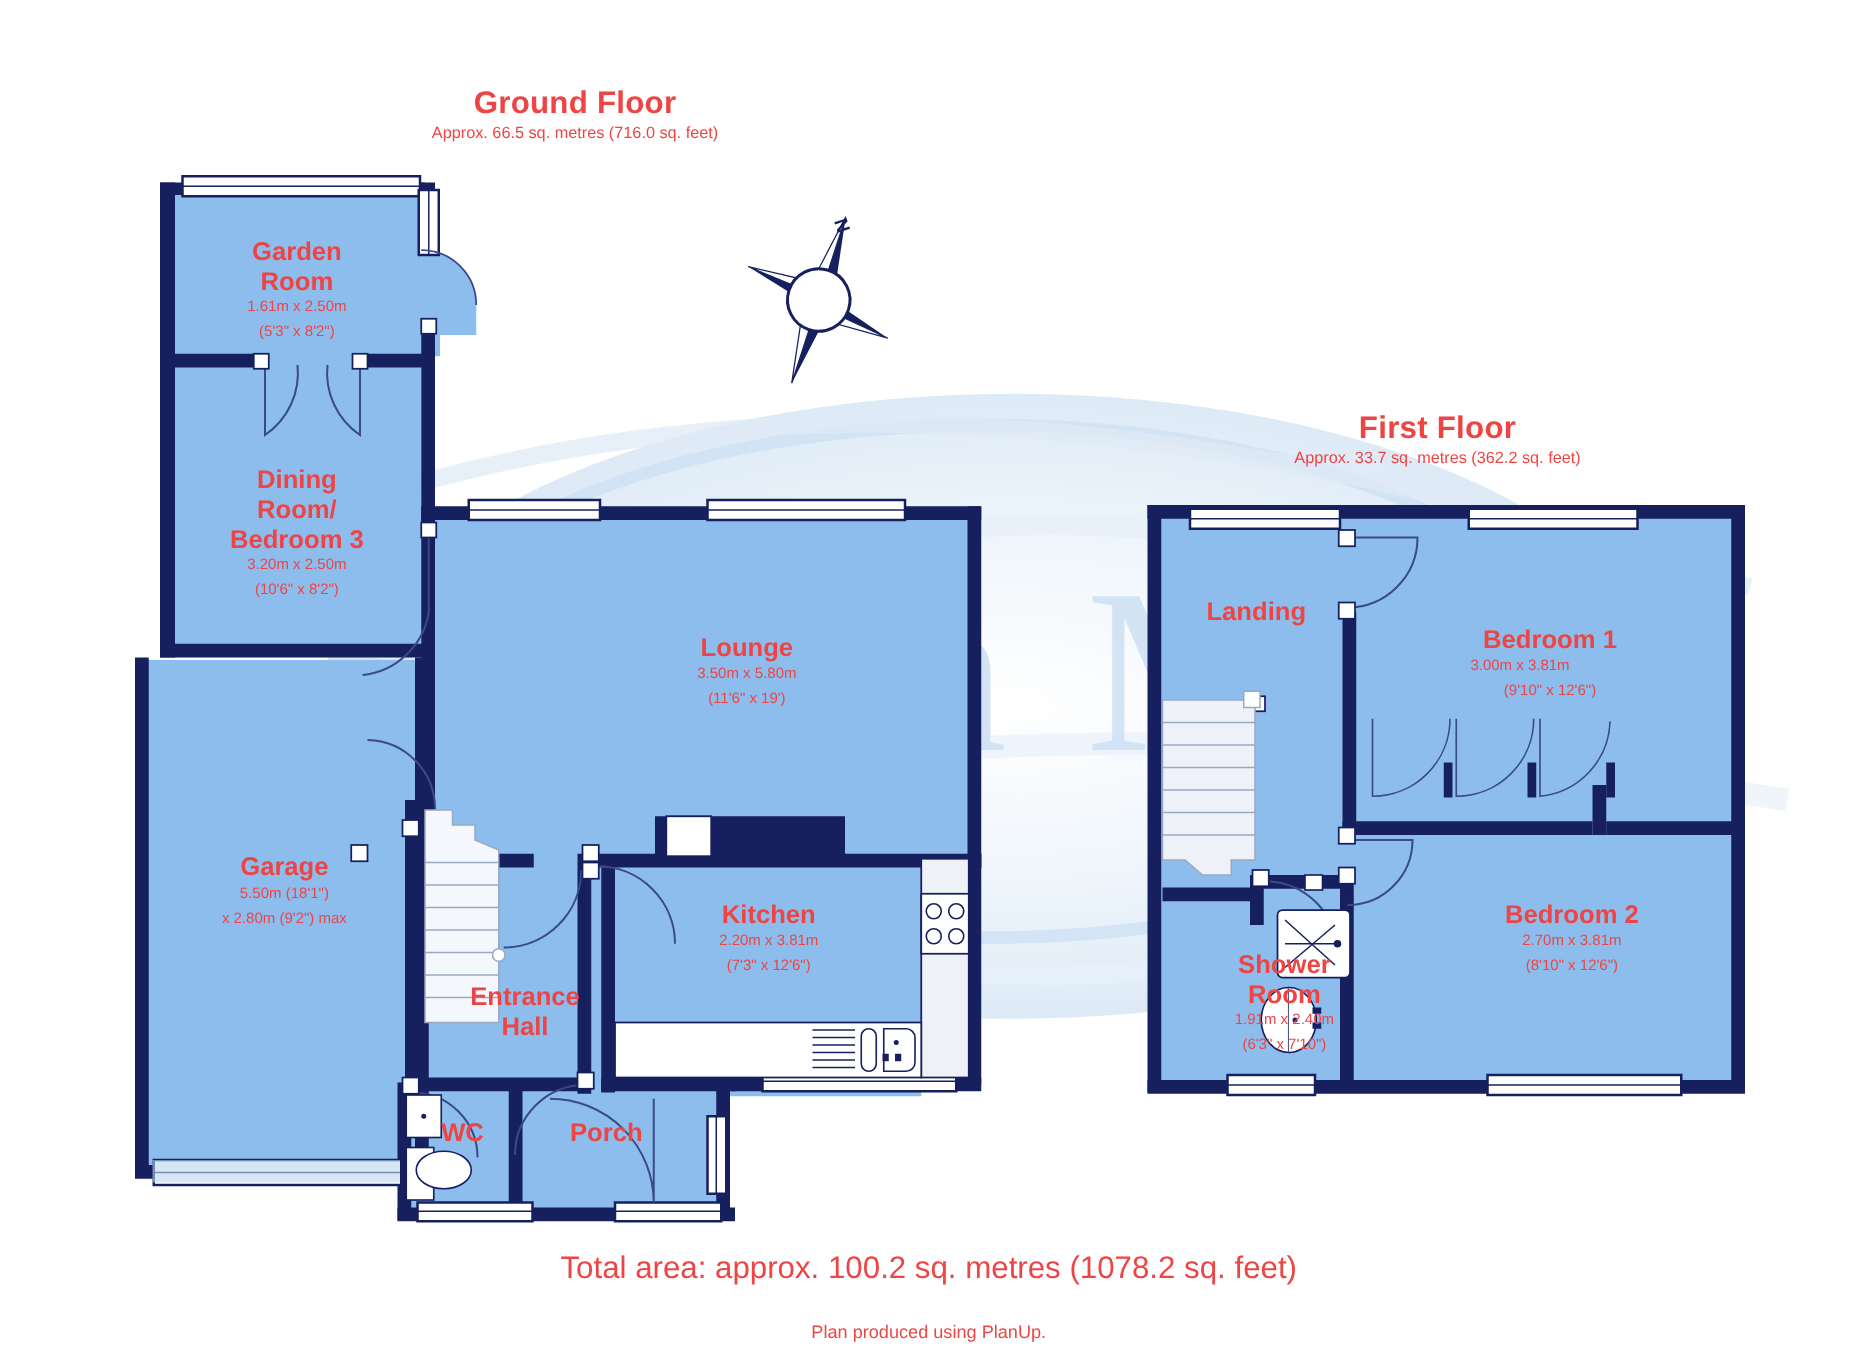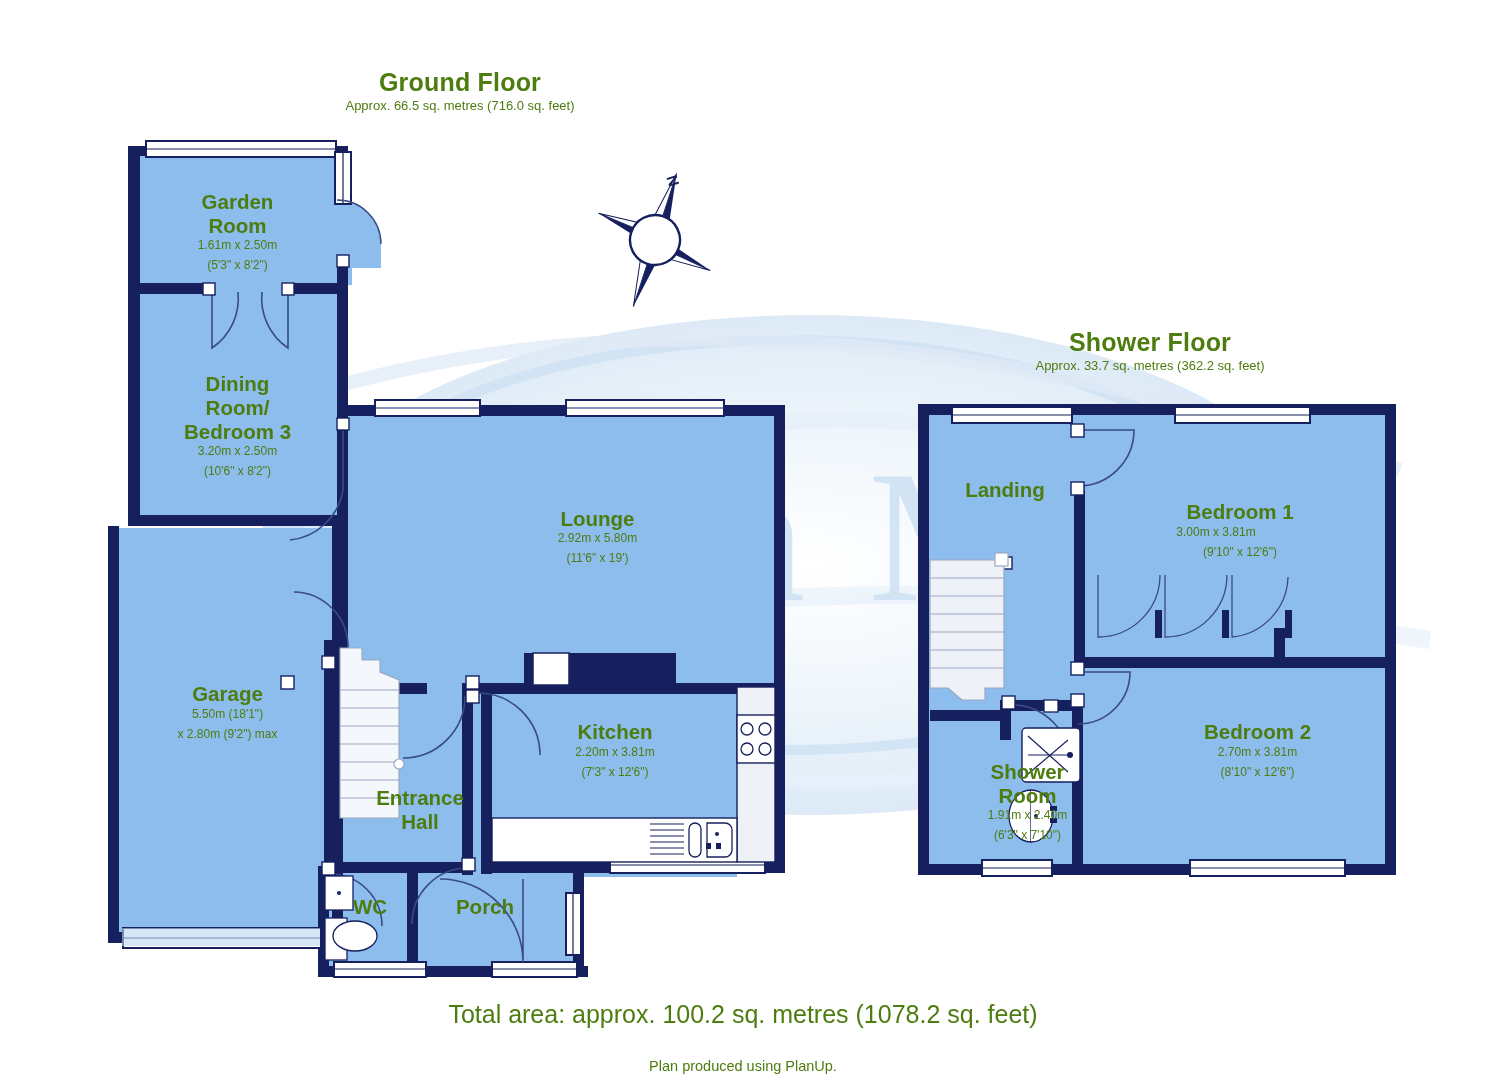--- a/index.html
+++ b/index.html
@@ -24,21 +24,21 @@
     top: 0; left: 0;
     width: 1485px;
     height: 1080px;
   }
   
   .txt {
     position: absolute;
     text-align: center;
     white-space: pre;
     line-height: 1.16;
-    color: #4d7c0f;
+    color: #ef4444;
   }
   .floor-title {
     font-size: 25px;
     font-weight: bold;
     letter-spacing: 0.2px;
   }
   .floor-sub {
     font-size: 13px;
     font-weight: normal;
   }
@@ -368,36 +368,36 @@
       <path d="M -62 -8 L -14 -12 L -12 -4 Z" fill="#ffffff" stroke="#16205e" stroke-width="1"></path>
       <path d="M 62 12 L 14 -2 L 12 6 Z" fill="#16205e"></path>
       <path d="M 62 12 L 14 14 L 12 6 Z" fill="#ffffff" stroke="#16205e" stroke-width="1"></path>
       <circle cx="0" cy="0" r="25" fill="#ffffff" stroke="#16205e" stroke-width="2.4"></circle>
     </g>
   </svg>
 
   <div class="txt floor-title" style="left:280px; top:68px; width:360px;">Ground Floor</div>
   <div class="txt floor-sub" style="left:280px; top:98px; width:360px;">Approx. 66.5 sq. metres (716.0 sq. feet)</div>
 
-  <div class="txt floor-title" style="left:990px; top:328px; width:320px;">Shower Floor</div>
+  <div class="txt floor-title" style="left:990px; top:328px; width:320px;">First Floor</div>
   <div class="txt floor-sub" style="left:980px; top:358px; width:340px;">Approx. 33.7 sq. metres (362.2 sq. feet)</div>
 
   <div class="txt room-name" style="left:135px; top:190px; width:205px;">Garden
 Room</div>
   <div class="txt room-dims" style="left:135px; top:239px; width:205px;">1.61m x 2.50m</div>
   <div class="txt room-dims" style="left:135px; top:259px; width:205px;">(5'3" x 8'2")</div>
 
   <div class="txt room-name" style="left:130px; top:372px; width:215px;">Dining
 Room/
 Bedroom 3</div>
   <div class="txt room-dims" style="left:130px; top:445px; width:215px;">3.20m x 2.50m</div>
   <div class="txt room-dims" style="left:130px; top:465px; width:215px;">(10'6" x 8'2")</div>
 
   <div class="txt room-name" style="left:470px; top:507px; width:255px;">Lounge</div>
-  <div class="txt room-dims" style="left:470px; top:532px; width:255px;">2.92m x 5.80m</div>
+  <div class="txt room-dims" style="left:470px; top:532px; width:255px;">3.50m x 5.80m</div>
   <div class="txt room-dims" style="left:470px; top:552px; width:255px;">(11'6" x 19')</div>
 
   <div class="txt room-name" style="left:135px; top:682px; width:185px;">Garage</div>
   <div class="txt room-dims" style="left:135px; top:708px; width:185px;">5.50m (18'1")</div>
   <div class="txt room-dims" style="left:135px; top:728px; width:185px;">x 2.80m (9'2") max</div>
 
   <div class="txt room-name" style="left:505px; top:720px; width:220px;">Kitchen</div>
   <div class="txt room-dims" style="left:505px; top:746px; width:220px;">2.20m x 3.81m</div>
   <div class="txt room-dims" style="left:505px; top:766px; width:220px;">(7'3" x 12'6")</div>
 

